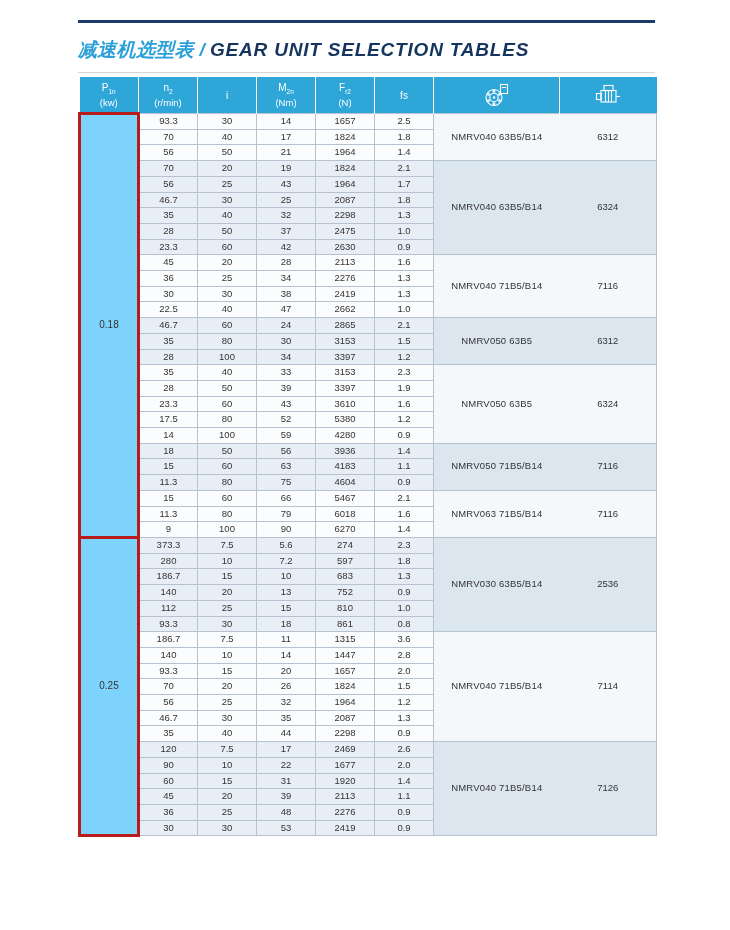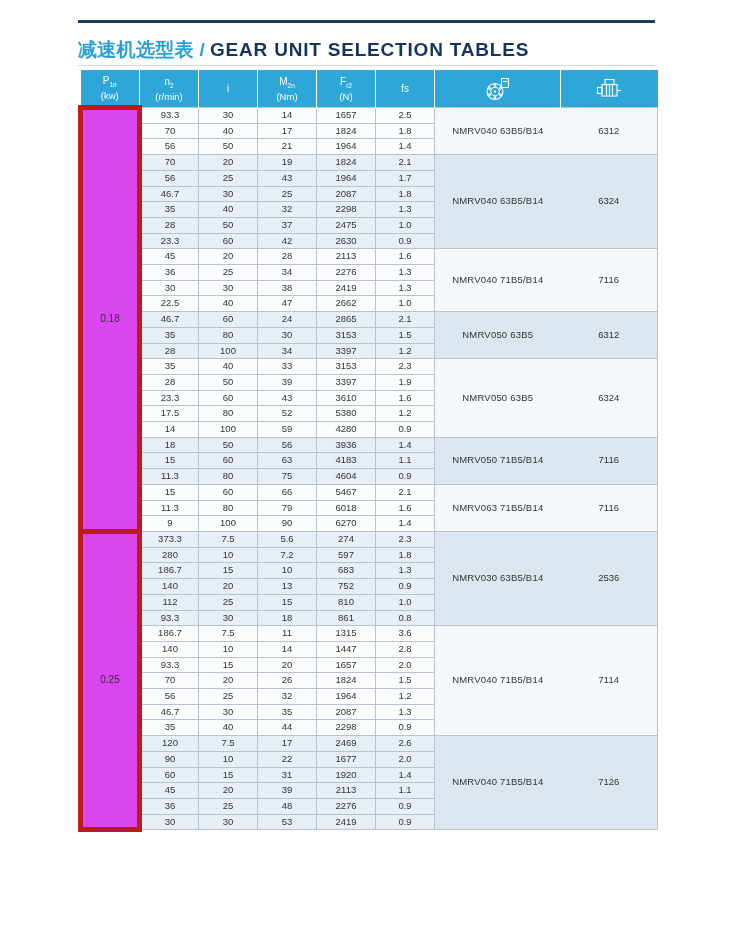--- a/index.html
+++ b/index.html
@@ -22,22 +22,22 @@
   .tagline-en{font-size:7.5px;color:#1c3a66;letter-spacing:0.45px;margin-top:3px;}
 
   
   .series-bar{display:flex;margin-top:7px;height:15px;}
   .series-left{width:112px;background:#2b9fd8;color:#fff;font-size:10px;font-weight:bold;
     display:flex;align-items:center;padding-left:7px;box-sizing:border-box;}
   .series-right{flex:1;background:#15335c;color:#fff;font-size:10px;font-weight:bold;
     display:flex;align-items:center;justify-content:flex-end;padding-right:9px;}
 
   
-  .title-row{margin-top:14px;padding-bottom:2px;border-bottom:1px solid #d7d7d7;
-    font-size:19px;font-weight:bold;letter-spacing:0.3px;}
+  .title-row{margin-top:14px;padding-bottom:9px;border-bottom:1px solid #d7d7d7;
+    font-size:19px;font-weight:bold;letter-spacing:0.3px;font-style:italic;}
   .title-cn{color:#2b9fd8;}
   .title-en{color:#16355e;margin-left:5px;letter-spacing:0.8px;}
 
   
   table{border-collapse:collapse;table-layout:fixed;width:577px;margin-top:4px;}
   col.c-num{width:59px;}
   col.c-model{width:126px;}
   col.c-bearing{width:97px;}
   thead th{
     background:#2fa6d8;color:#ffffff;font-weight:normal;height:35px;
@@ -45,21 +45,21 @@
     vertical-align:middle;text-align:center;
   }
   thead th:last-child{border-right:none;}
   thead sub{font-size:6.5px;}
   .h-unit{display:block;font-size:9.5px;}
   td{padding:0;text-align:center;vertical-align:middle;
      font-size:9.5px;color:#333;height:14.7px;line-height:14.7px;}
   td.num{border:1px solid #b6c2cf;}
   td.w{background:#fbfcfd;}
   td.b{background:#e7eef5;}
-  td.power{border:5px solid #b91c1c;background:#d946ef;font-size:10px;color:#333;}
+  td.power{border:3px solid #b91c1c;background:#7dd3fc;font-size:10px;color:#333;}
   td.model{border:1px solid #b6c2cf;border-right:none;font-size:9.5px;letter-spacing:0.2px;}
   td.bearing{border:1px solid #b6c2cf;border-left:none;}
   td.model.w, td.bearing.w{background:#f5f8fb;}
   td.model.b, td.bearing.b{background:#dce6ef;}
   .hicon{display:inline-block;vertical-align:middle;}
 </style>
 </head>
 <body>
 
 <div class="page">

